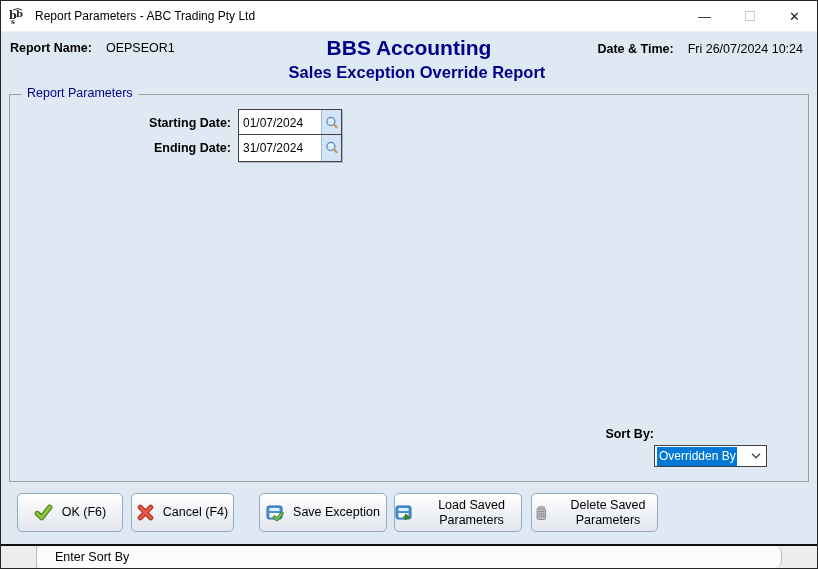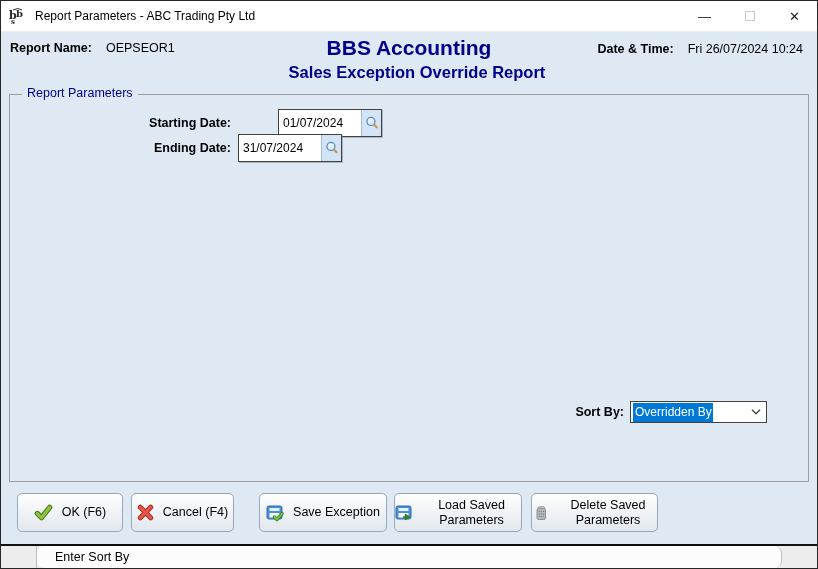--- a/index.html
+++ b/index.html
@@ -45,41 +45,41 @@
   .groupbox {
     position: absolute; left: 8px; right: 8px; top: 3px; bottom: 7px;
     border: 1px solid #9e9e9e; border-radius: 0;
   }
   .groupbox-legend {
     position: absolute; top: -9px; left: 12px; background: #dfe9f4;
     padding: 0 5px; font-size: 12.5px; color: #00008B;
   }
 
   .field-row { position: absolute; left: 0; display: flex; align-items: center; height: 22px; }
-  .row-start { top: 17px; gap: 40px; }
+  .row-start { top: 17px; }
   .row-end   { top: 42px; }
   .field-label { width: 228px; text-align: right; padding-right: 7px; font-weight: bold; font-size: 12.5px; color:#000; }
   .lookup-field {
     width: 104px; height: 28px; border: 1px solid #414141; background: #fff;
     display: flex; align-items: stretch; box-shadow: 1px 1px 0 rgba(130,140,160,.55);
   }
   .lookup-input {
     flex: 1; border: 0; outline: none; font-family: "Liberation Sans", sans-serif;
     font-size: 12px; padding-left: 4px; background: #fff; color:#000; min-width: 0;
   }
   .lookup-btn {
     width: 20px; background: #d2e4f5; border-left: 1px solid #a3bbd0;
     display: flex; align-items: center; justify-content: center; cursor: pointer;
   }
 
   .sortby-row { position: absolute; top: 306px; right: 41px; display: flex; align-items: center; }
-  .sortby-label { font-weight: bold; font-size: 12.5px; margin-right: 6px; }
+  .sortby-label { font-weight: bold; font-size: 12.5px; }
   .combobox {
-    width: 137px; height: 22px; border: 1px solid #414141; background: #fff;
-    position: relative; display: flex; align-items: center; cursor: default;
+    width: 113px; height: 22px; border: 1px solid #414141; background: #fff;
+    position: relative; display: flex; align-items: center; cursor: default; margin-top: 44px;
   }
   .combobox-value {
     margin-left: 2px; background: #0078d7; color: #fff; font-size: 12px;
     padding: 2px 1px 3px 2px; white-space: nowrap;
   }
   .combobox-arrow { position: absolute; right: 5px; top: 7px; }
 
   
   .buttonbar { position: absolute; top: 488px; left: 0; right: 0; height: 55px; background: #dfe9f4; }
   .btn {

